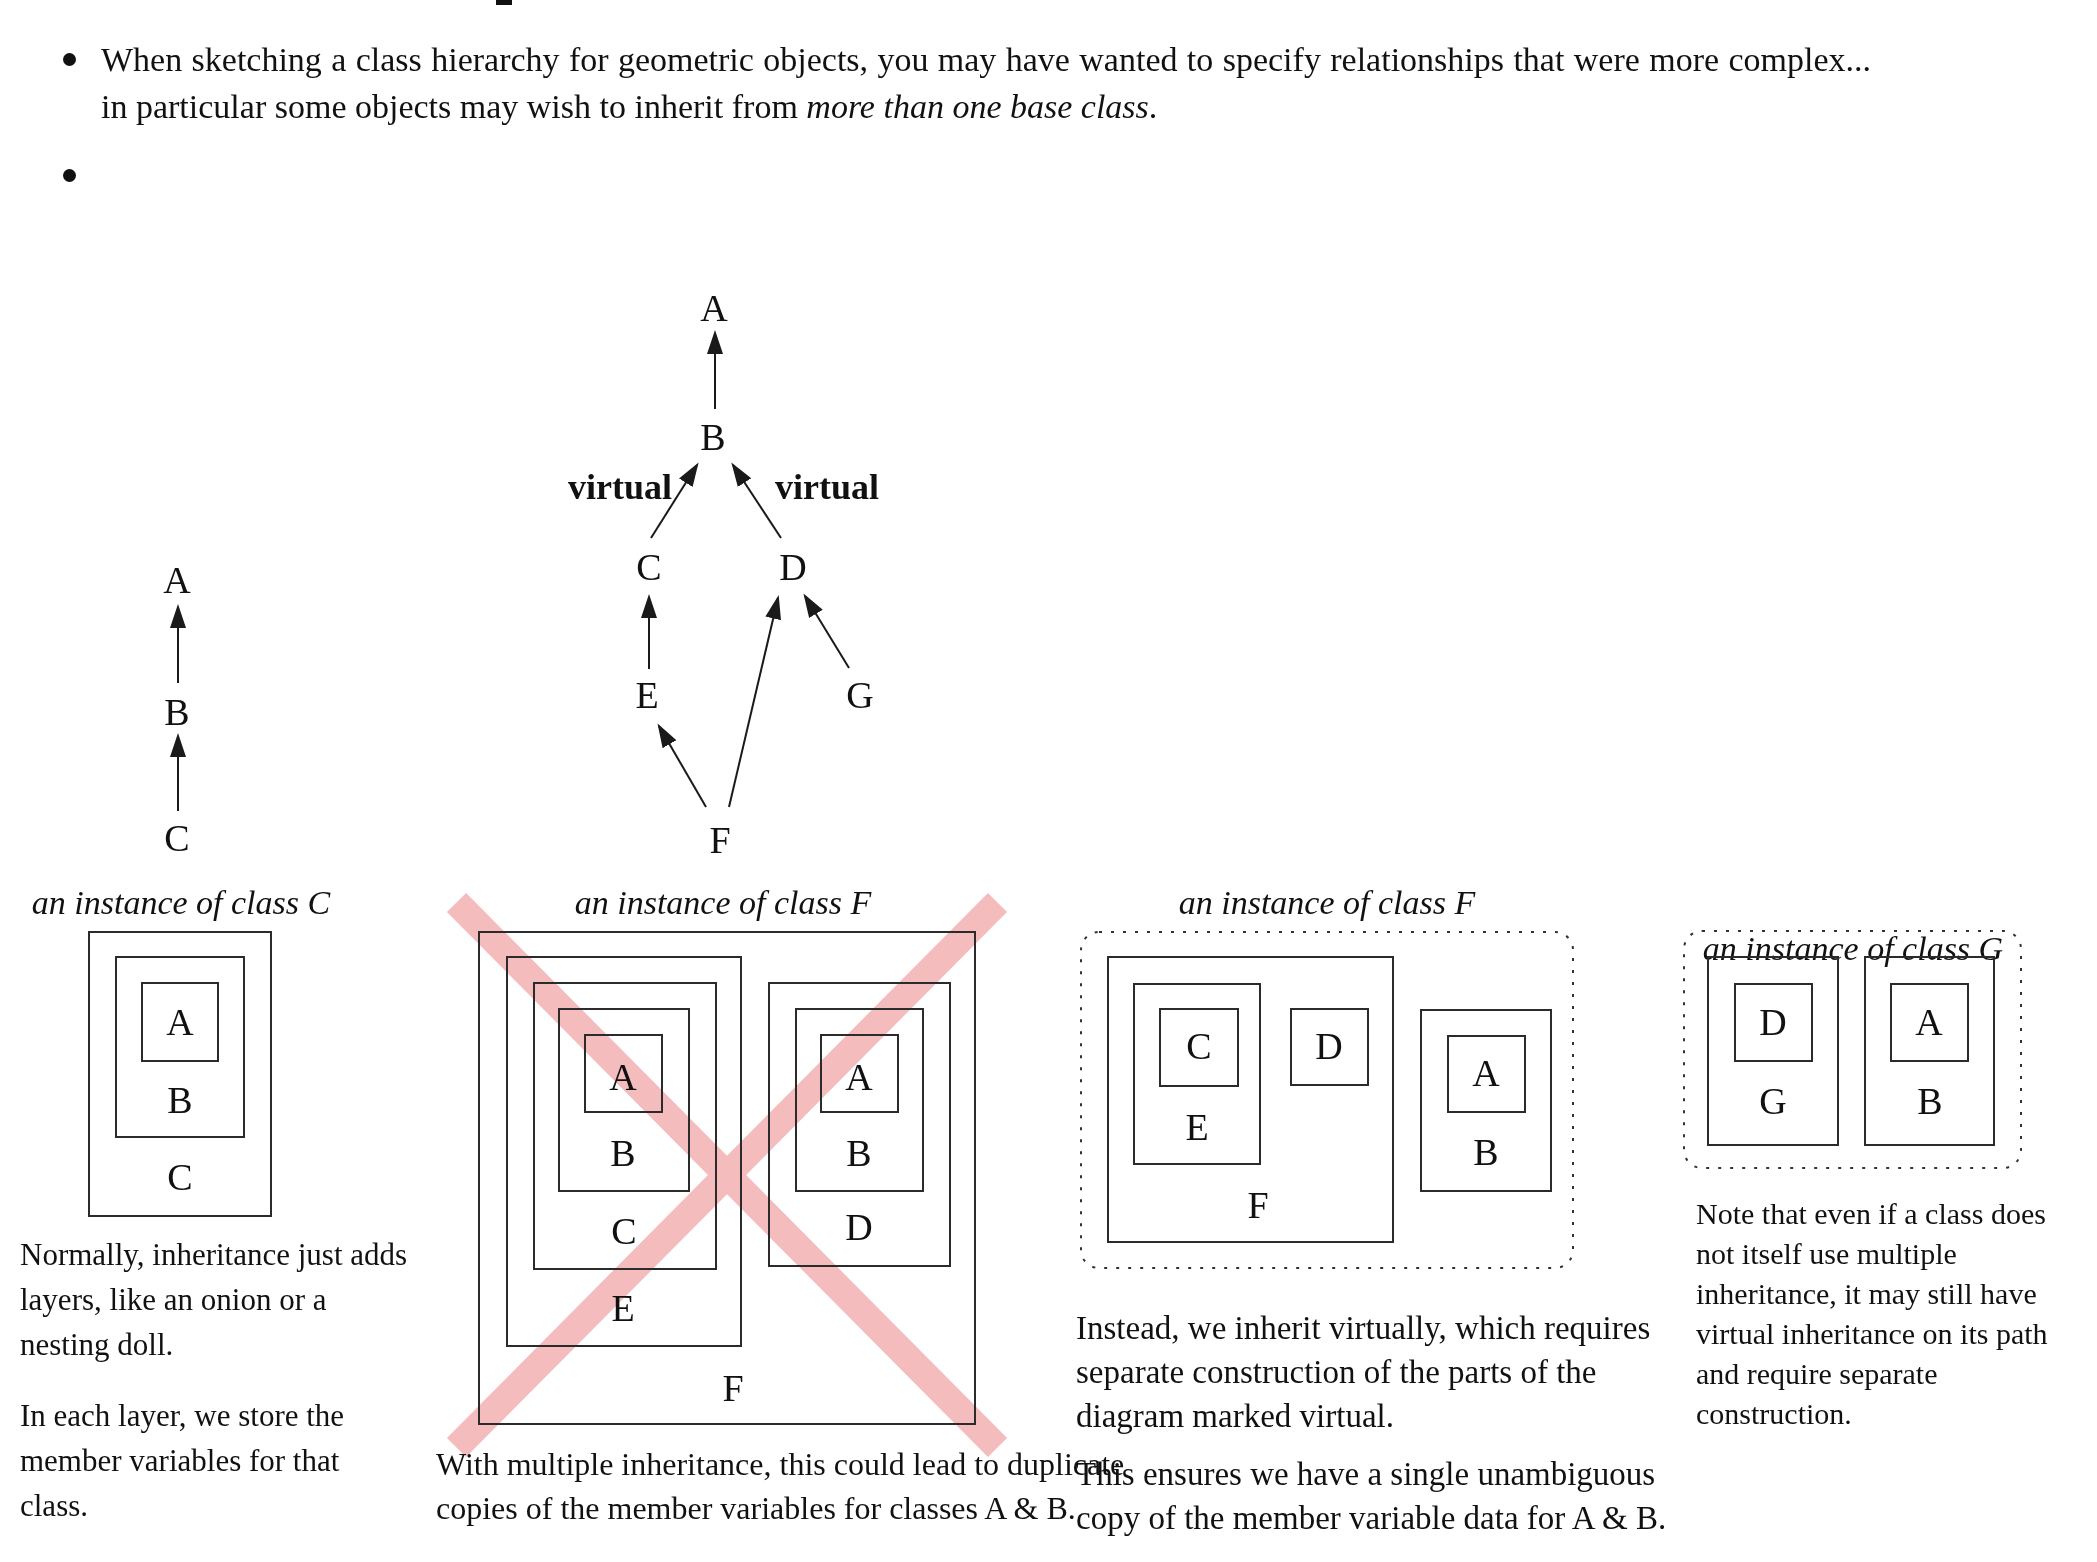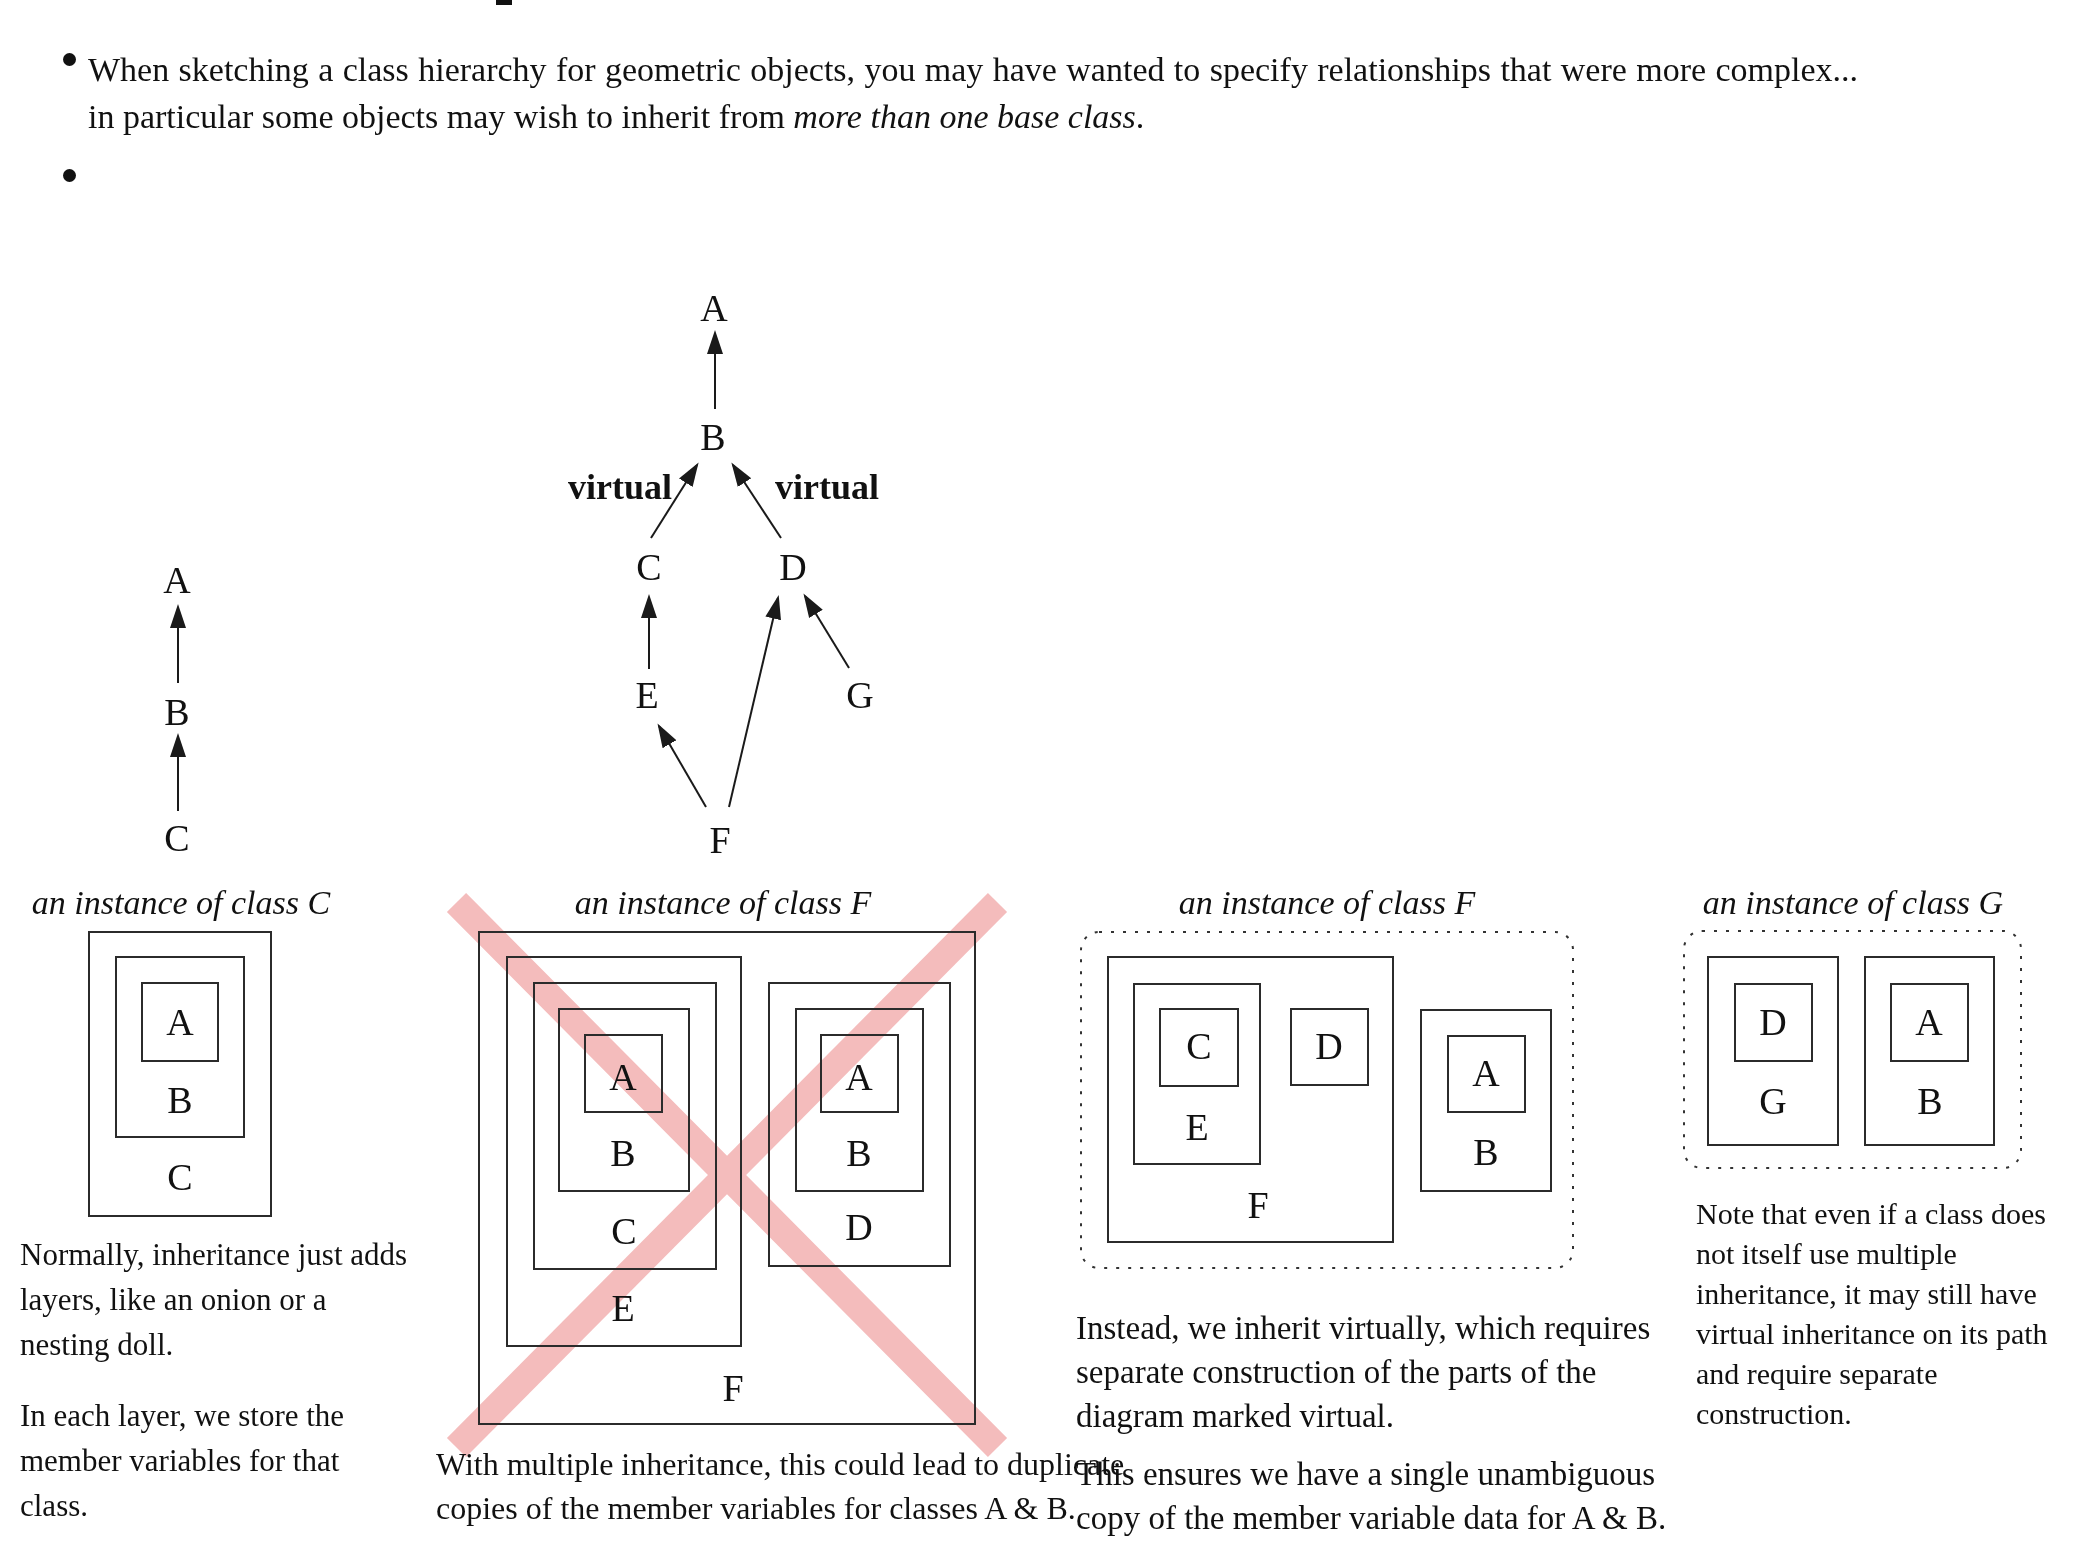--- a/index.html
+++ b/index.html
@@ -50,21 +50,21 @@
       <line x1="651" y1="538" x2="697" y2="465" marker-end="url(#arw)"></line>
       <line x1="781" y1="538" x2="733" y2="465" marker-end="url(#arw)"></line>
       <line x1="649" y1="669" x2="649" y2="597" marker-end="url(#arw)"></line>
       <line x1="849" y1="668" x2="805" y2="596" marker-end="url(#arw)"></line>
       <line x1="729" y1="807" x2="778" y2="598" marker-end="url(#arw)"></line>
       <line x1="706" y1="807" x2="659" y2="726" marker-end="url(#arw)"></line>
     </g>
   </svg>
 
   <span class="bullet-dot" style="left:63px;top:53px;"></span>
-  <div class="bullet-text" style="top:46px;">
+  <div class="bullet-text" style="top:36px;margin-left:13px;">
     <span>When sketching a class hierarchy for geometric objects, you may have wanted to specify relationships that were more complex... in particular some objects may wish to inherit from </span><i>more than one base class</i><span>.</span>
   </div>
 
   <span class="bullet-dot" style="left:63px;top:169px;"></span>
 
   <span class="lbl" style="left:177px;top:580px;">A</span>
   <span class="lbl" style="left:177px;top:712px;">B</span>
   <span class="lbl" style="left:177px;top:838px;">C</span>
 
   <span class="lbl" style="left:714px;top:308px;">A</span>
@@ -110,21 +110,21 @@
   <div class="box" style="left:1290px;top:1008px;width:79px;height:78px;"></div>
   <div class="box" style="left:1420px;top:1009px;width:132px;height:183px;"></div>
   <div class="box" style="left:1447px;top:1035px;width:79px;height:78px;"></div>
   <span class="lbl" style="left:1199px;top:1046px;">C</span>
   <span class="lbl" style="left:1329px;top:1046px;">D</span>
   <span class="lbl" style="left:1197px;top:1127px;">E</span>
   <span class="lbl" style="left:1258px;top:1205px;">F</span>
   <span class="lbl" style="left:1486px;top:1073px;">A</span>
   <span class="lbl" style="left:1486px;top:1152px;">B</span>
 
-  <span class="cap" style="left:1853px;top:884px;">an instance of class G</span>
+  <span class="cap" style="left:1853px;top:930px;">an instance of class G</span>
   <div class="box" style="left:1707px;top:956px;width:132px;height:190px;"></div>
   <div class="box" style="left:1864px;top:956px;width:131px;height:190px;"></div>
   <div class="box" style="left:1734px;top:983px;width:79px;height:79px;"></div>
   <div class="box" style="left:1890px;top:983px;width:79px;height:79px;"></div>
   <span class="lbl" style="left:1773px;top:1022px;">D</span>
   <span class="lbl" style="left:1929px;top:1022px;">A</span>
   <span class="lbl" style="left:1773px;top:1101px;">G</span>
   <span class="lbl" style="left:1930px;top:1101px;">B</span>
 
   <div class="note" style="left:20px;top:1232px;width:390px;font-size:31px;">

